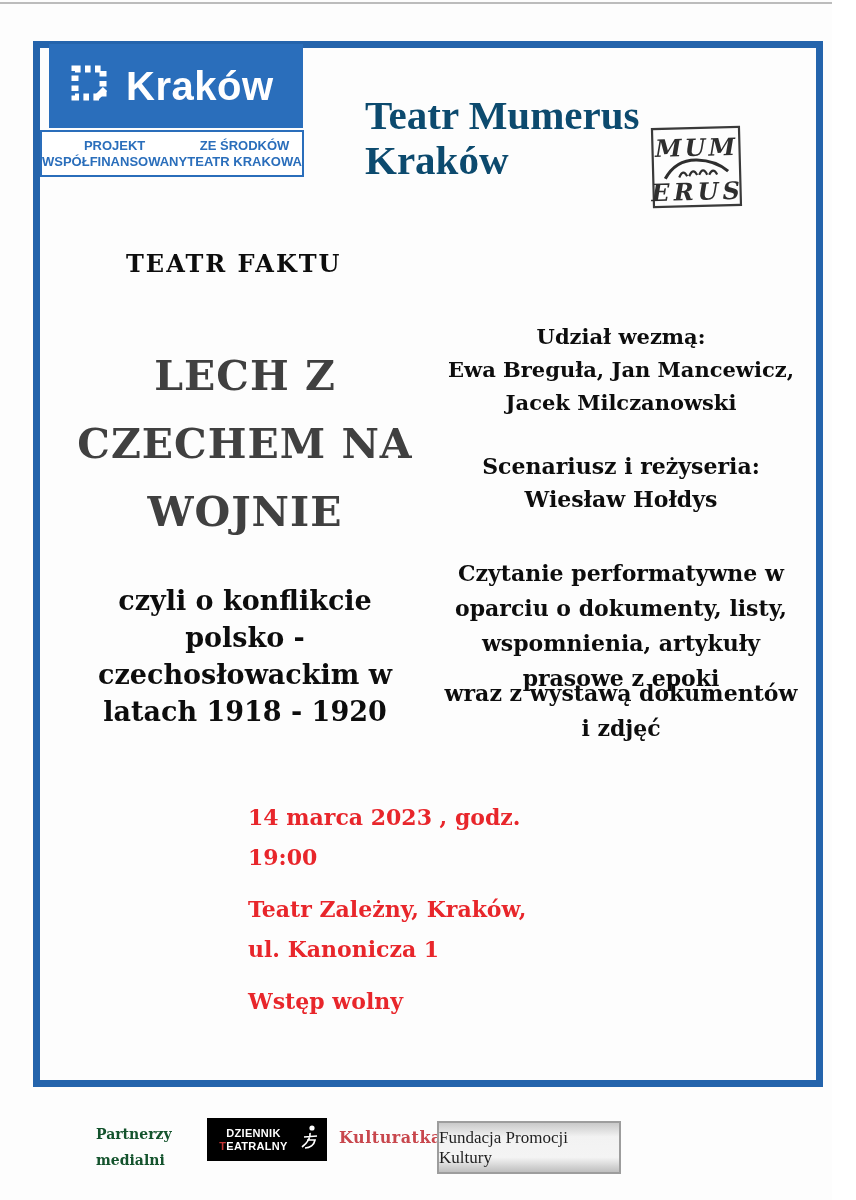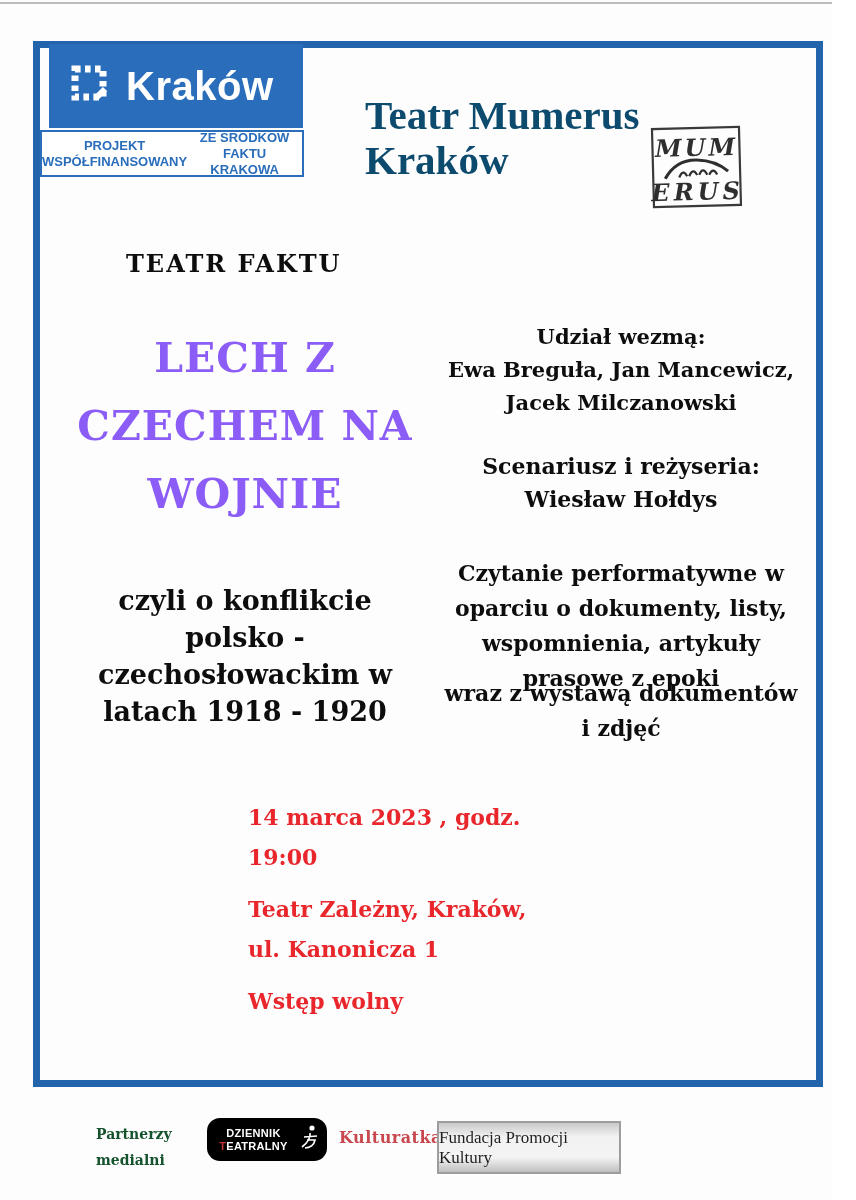--- a/index.html
+++ b/index.html
@@ -42,22 +42,22 @@
   }
   .mumerus-logo { position:absolute; left:648px; top:123px; }
 
   .teatr-faktu {
     position:absolute; left:126px; top:249px;
     font-weight:bold; font-size:24px; letter-spacing:2px; color:#0d0d0d;
   }
 
   
   .title {
-    position:absolute; left:48px; top:324px; width:394px; text-align:center;
-    color:#8b5cf6; font-weight:bold; font-size:41px; line-height:68px; letter-spacing:1px;
+    position:absolute; left:48px; top:342px; width:394px; text-align:center;
+    color:#404040; font-weight:bold; font-size:41px; line-height:68px; letter-spacing:1px;
   }
   .subtitle {
     position:absolute; left:48px; top:582px; width:394px; text-align:center;
     font-weight:bold; font-size:27px; line-height:37px; color:#0d0d0d;
   }
 
   
   .rcol { position:absolute; left:440px; width:362px; text-align:center;
           font-weight:bold; color:#0d0d0d; }
   .cast        { top:320px; font-size:21px; line-height:33px; }
@@ -72,21 +72,21 @@
   }
   .event-info p { margin-bottom:12px; }
 
   
   .partners-label {
     position:absolute; left:96px; top:1121px;
     font-weight:bold; font-size:14px; line-height:26px; color:#14532d;
   }
   .dziennik-logo {
     position:absolute; left:207px; top:1118px; width:120px; height:43px;
-    background:#000000; display:flex; align-items:center; padding:0 5px; gap:3px;border-radius:13px;
+    background:#000000; display:flex; align-items:center; padding:0 5px; gap:3px;
   }
   .dz-text {
     flex:1; color:#ffffff; font-family:"Liberation Sans", sans-serif;
     font-weight:bold; font-size:11px; line-height:13px; text-align:center;
     letter-spacing:0.3px;
   }
   .dz-t { color:#c43434; }
   .kulturatka-logo {
     position:absolute; left:339px; top:1128px;
     font-weight:bold; font-size:16px; color:#c8474d; letter-spacing:0.5px;
@@ -112,21 +112,21 @@
       <span>
         <svg width="42" height="42" viewBox="0 0 42 42">
           <rect x="6" y="6" width="28" height="28" fill="none" stroke="#ffffff" stroke-width="7" stroke-dasharray="5.6 4.4"></rect>
           <line x1="27" y1="35" x2="36" y2="26" stroke="#ffffff" stroke-width="6"></line>
         </svg>
       </span>
       <span class="krakow-word">Kraków</span>
     </div>
     <div class="krakow-sub">
       <span>PROJEKT WSPÓŁFINANSOWANY</span>
-      <span>ZE ŚRODKÓW FAKTU KRAKOWA</span>
+      <span>ZE ŚRODKÓW TEATR KRAKOWA</span>
     </div>
   </div>
 
   <div class="theater-name">
     <div>Teatr Mumerus</div>
     <div>Kraków</div>
   </div>
 
   <div class="mumerus-logo">
     <svg width="98" height="90" viewBox="0 0 98 90">

